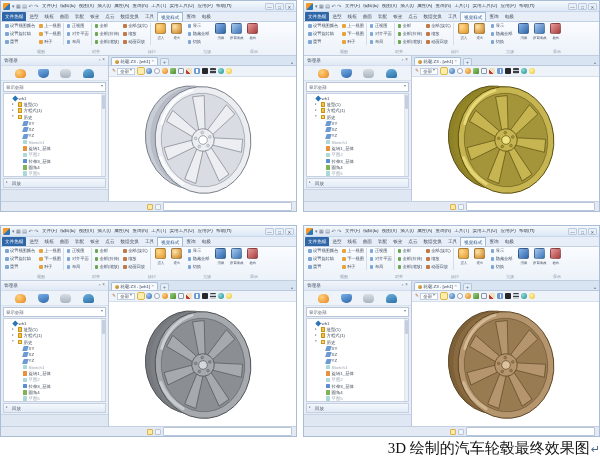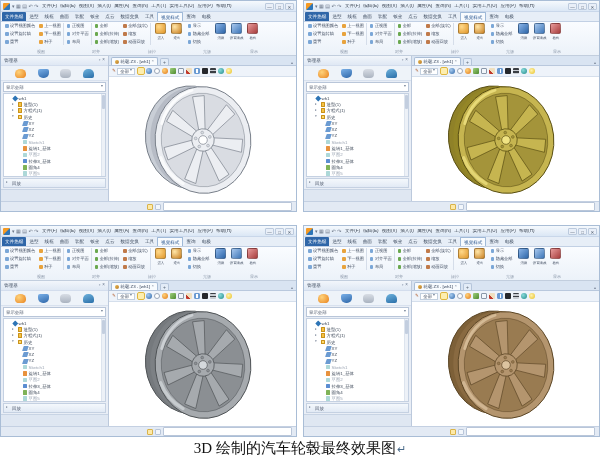--- a/index.html
+++ b/index.html
@@ -126,21 +126,21 @@
   [data-ic="light-icon"]{background:radial-gradient(circle at 40% 40%,#fff3b0,#e8c020);border-radius:50%;}
   .canvas{flex:1;background:#ffffff;position:relative;min-height:0;}
   .wheel{position:absolute;left:50%;top:51%;width:120px;height:124px;transform:translate(-50%,-50%);}
   
   .statusbar{height:10px;flex:none;background:#e3eaf4;border-top:1px solid #c4d0e2;
              display:flex;align-items:center;gap:2px;padding:0 3px 0 146px;box-sizing:border-box;}
   .st-ic{width:6px;height:6px;border:1px solid #b9c6d9;background:#f2f6fb;box-sizing:border-box;border-radius:1px;}
   .st-ic.hl{background:#fde9a8;border-color:#d9b34a;}
   .cmd-input{flex:1;height:7px;background:#fff;border:1px solid #b9c6d9;border-radius:1px;margin-right:1px;}
   
-  .caption{position:absolute;left:0;right:0;top:439px;text-align:center;
+  .caption{position:absolute;left:0;right:0;top:439px;text-align:right;
            font-family:"Liberation Serif",serif;font-size:15px;color:#111;}
   .pmark{color:#4a6b8a;font-size:11px;margin-left:1px;}
 </style>
 </head>
 <body>
 
 <div class="page">
   <div class="grid">
       <div class="cadwin" style="--w-body: #eceef2; --w-win: #d9dce2; --w-dark: #767d88; --w-mid: #b7bcc6; --w-hi: #ffffff; --w-barrel: #c9ced6;">
 

